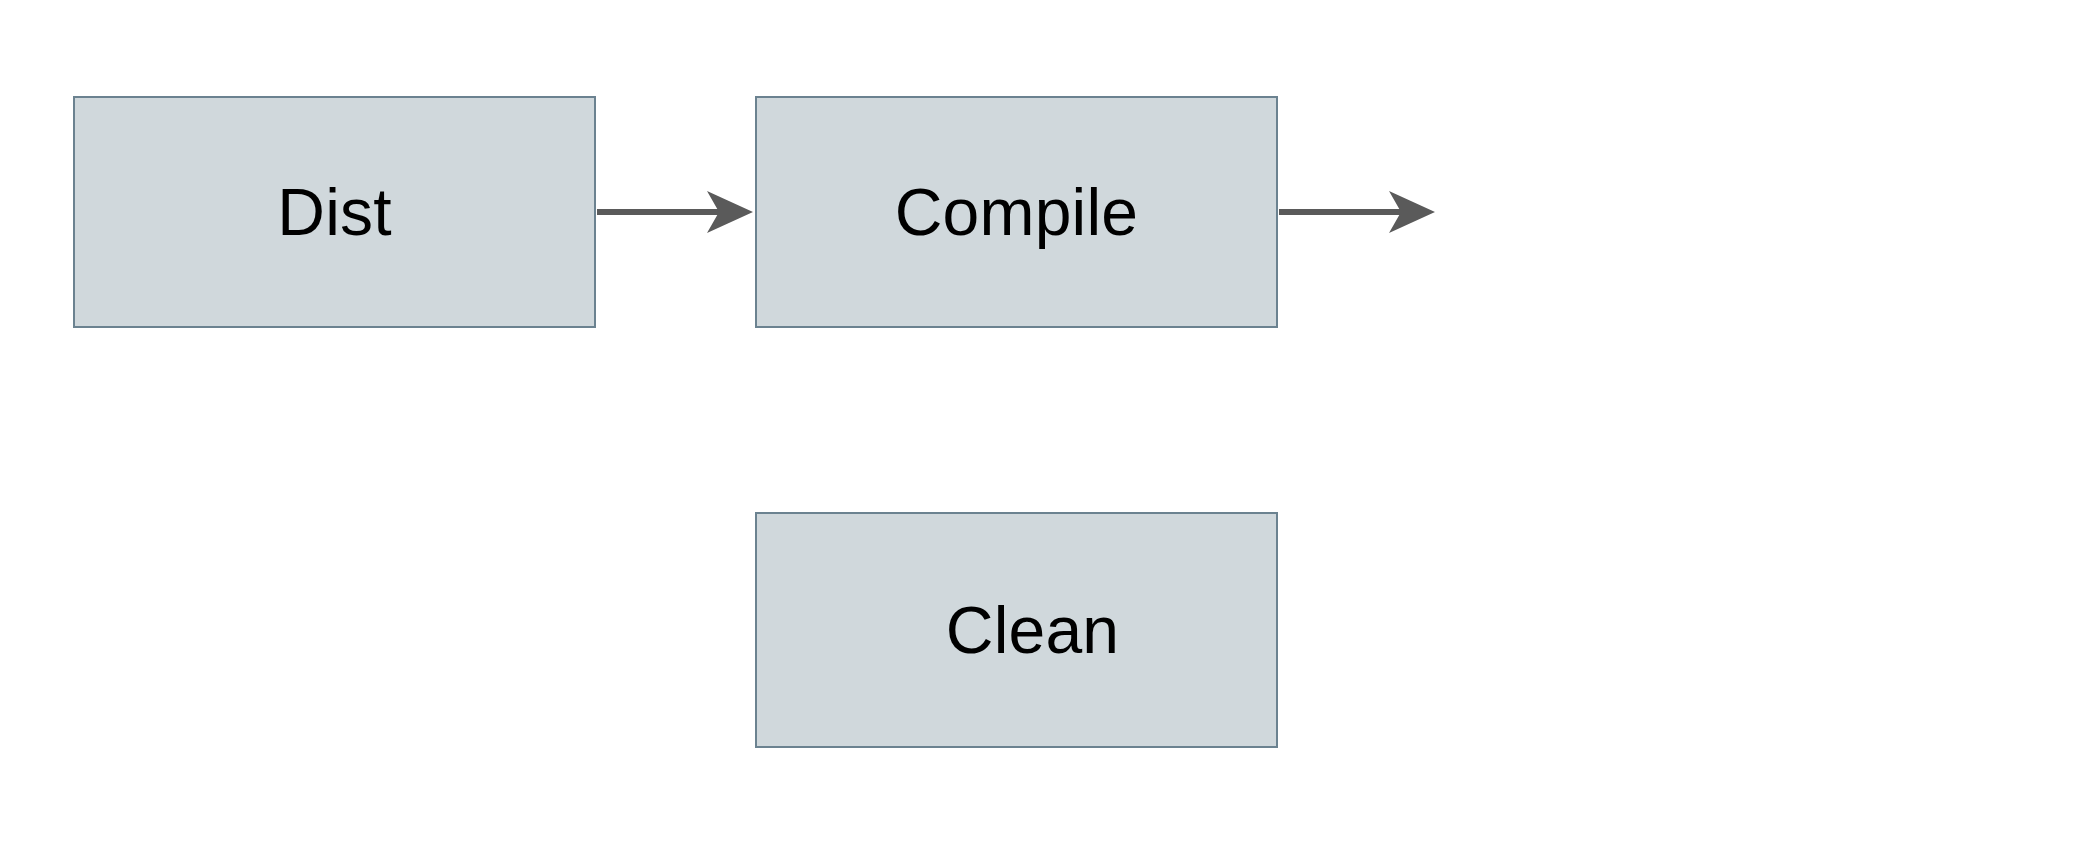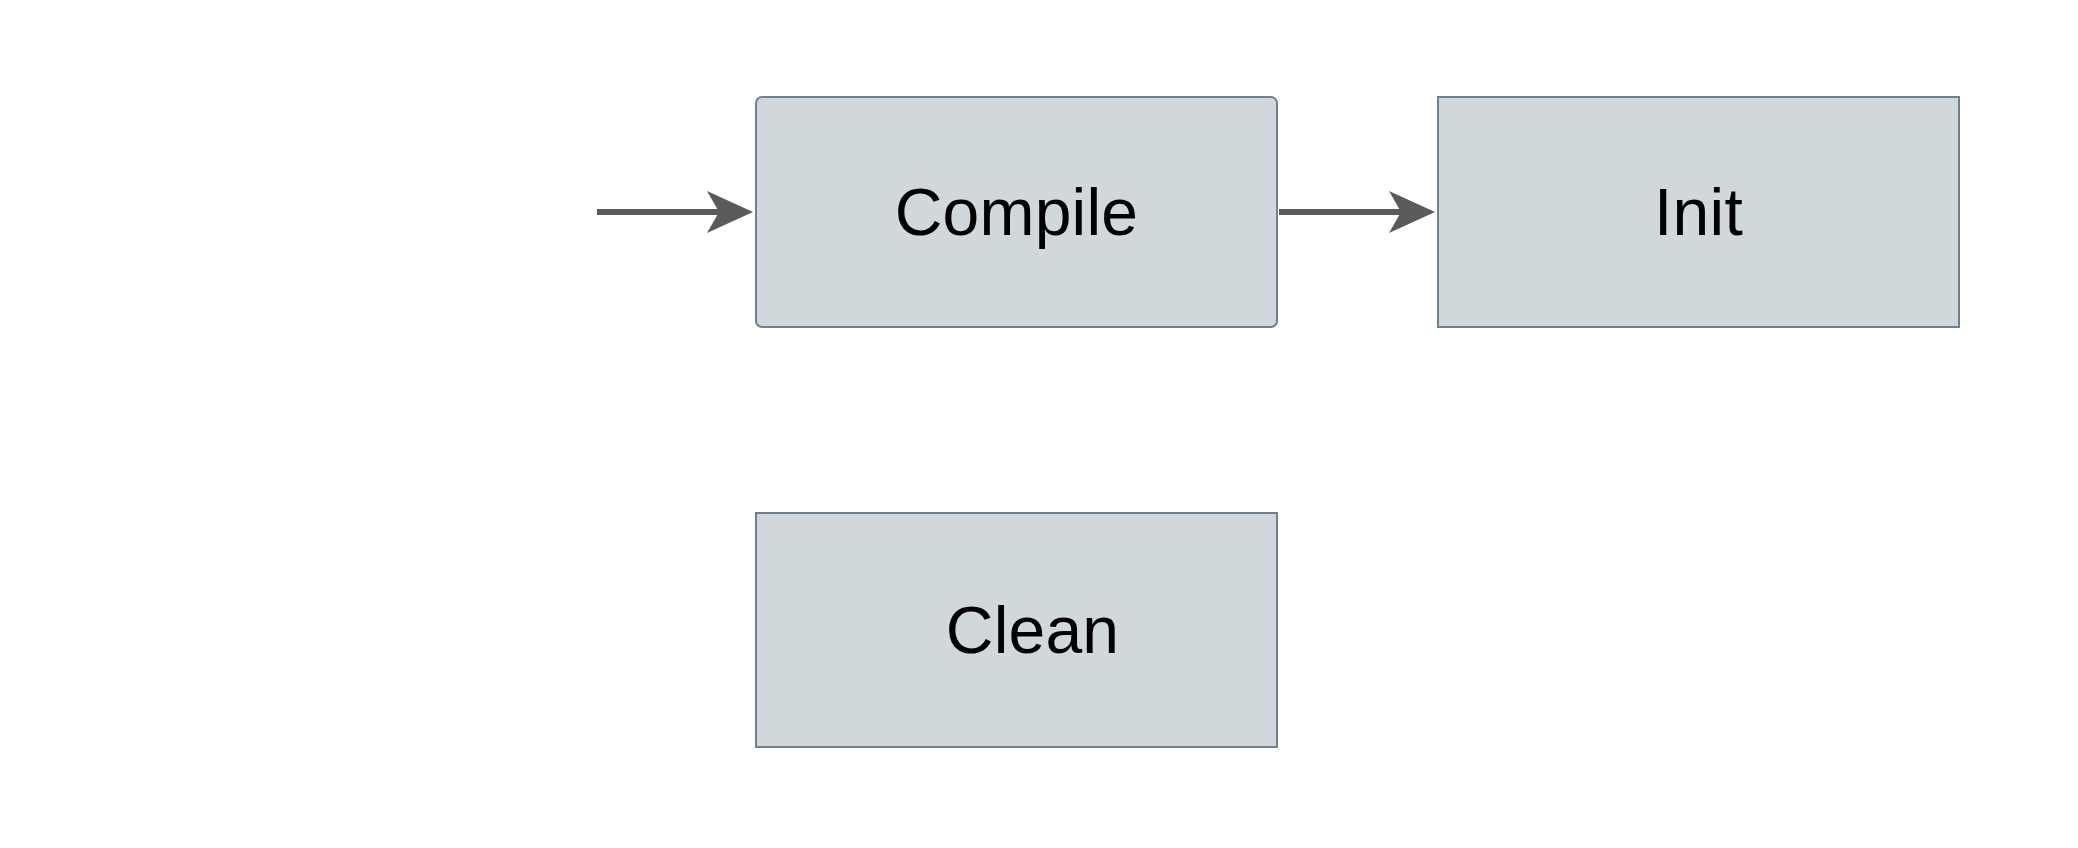--- a/index.html
+++ b/index.html
@@ -43,28 +43,28 @@
   .edge svg {
     display: block;
     overflow: visible;
   }
 </style>
 </head>
 <body>
 
 <div id="canvas">
 
+  <div class="node" style="left:73px; top:96px; width:523px; height:232px;">
+    <span class="node-label">Dist</span>
+  </div>
 
-  <div class="node" style="left:755px; top:96px; width:523px; height:232px;border-radius:7px;">
+  <div class="node" style="left:755px; top:96px; width:523px; height:232px;">
     <span class="node-label">Compile</span>
   </div>
 
-  <div class="node" style="left:1437px; top:96px; width:523px; height:232px;">
-    <span class="node-label">Init</span>
-  </div>
 
   <div class="node" style="left:755px; top:512px; width:523px; height:236px;padding-left:32px;">
     <span class="node-label">Clean</span>
   </div>
 
   <div class="edge" style="left:597px; top:182px; width:158px; height:60px;">
     <svg width="158" height="60" viewBox="0 0 158 60" xmlns="http://www.w3.org/2000/svg">
       <line x1="0" y1="30" x2="126" y2="30" stroke="#5a5a5a" stroke-width="6"></line>
       <polygon points="156,30 110,9 122,30 110,51" fill="#5a5a5a"></polygon>
     </svg>

